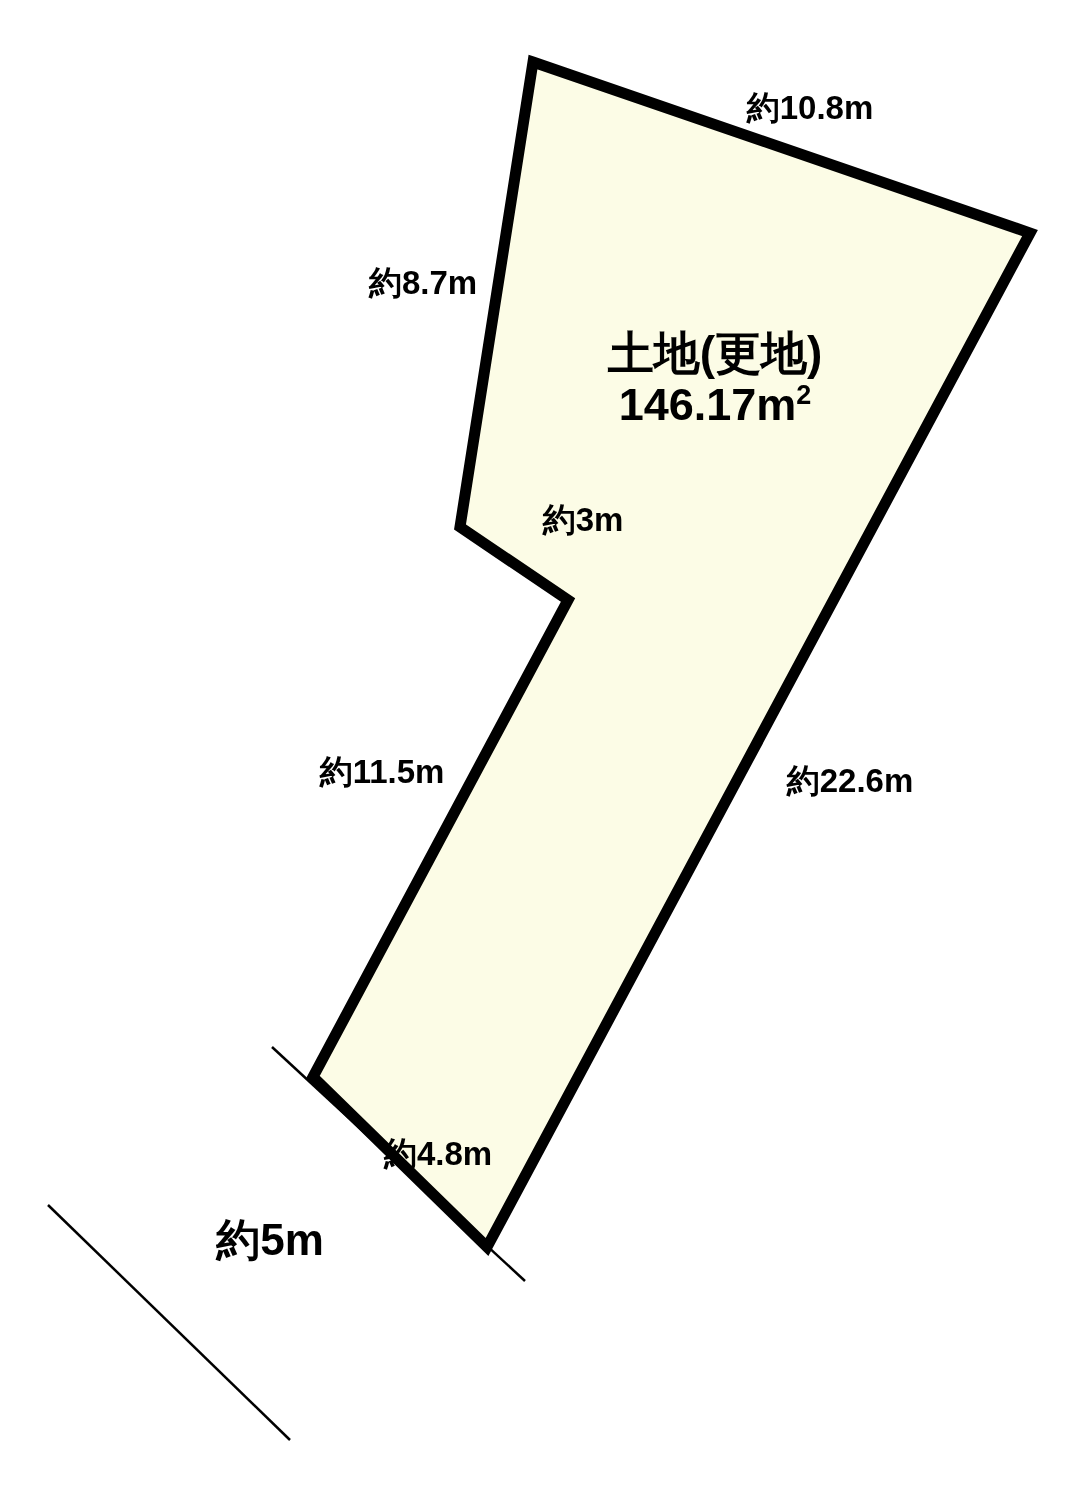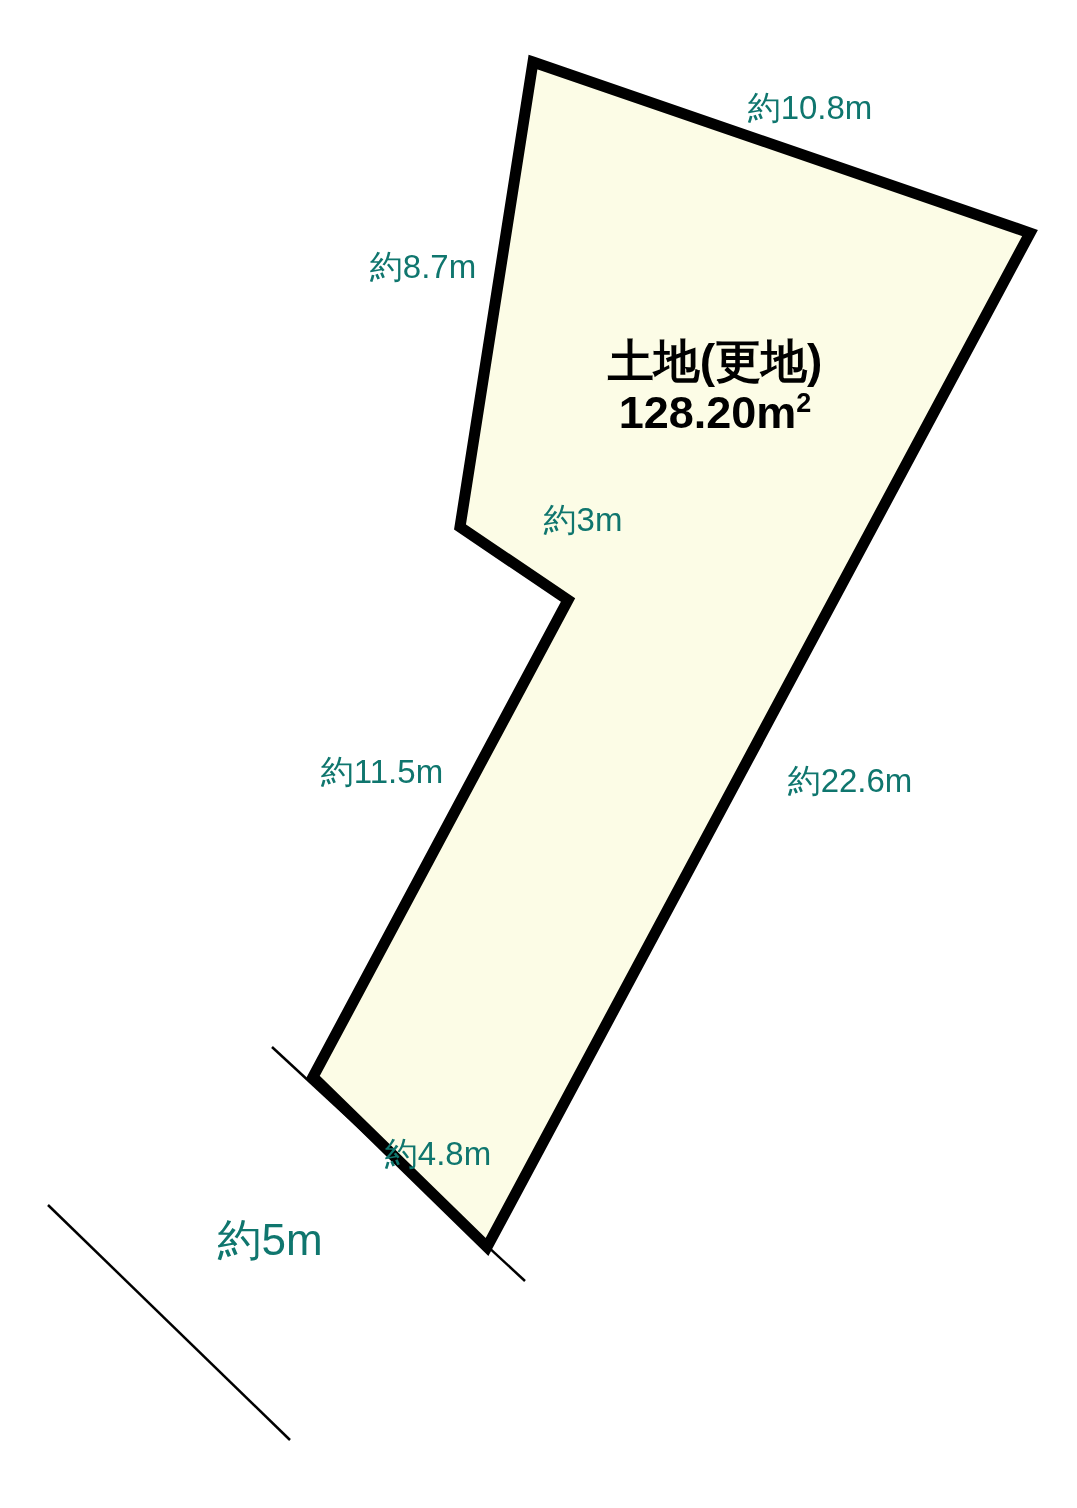--- a/index.html
+++ b/index.html
@@ -18,32 +18,32 @@
   }
   #plot-svg {
     position: absolute;
     left: 0;
     top: 0;
   }
   .dim-label {
     position: absolute;
     transform: translate(-50%, -50%);
     font-size: 33px;
-    font-weight: 400;
+    font-weight: 700;
     white-space: nowrap;
-    color: #0f766e;
+    color: #000000;
   }
   .road-label {
     font-size: 44px;
     text-align: right;
   }
   .parcel-text {
     position: absolute;
     left: 715px;
-    top: 336px;
+    top: 328px;
     transform: translateX(-50%);
     text-align: center;
     white-space: nowrap;
     font-weight: 600;
     line-height: 1.12;
   }
   .parcel-title {
     font-size: 46px;
   }
   .parcel-area {
@@ -64,32 +64,32 @@
 
     <line x1="272" y1="1047" x2="525" y2="1281" stroke="#000000" stroke-width="2.5"></line>
 
     <line x1="48" y1="1205" x2="290" y2="1440" stroke="#000000" stroke-width="2.5"></line>
 
     <polygon points="533,62 1030,233 487,1247 313,1077 568,600 460,527" fill="#FCFCE6" stroke="#000000" stroke-width="11" stroke-linejoin="miter"></polygon>
   </svg>
 
   <div class="dim-label" style="left:810px; top:108px;">約10.8m</div>
 
-  <div class="dim-label" style="left:423px; top:267px;">約8.7m</div>
+  <div class="dim-label" style="left:423px; top:283px;">約8.7m</div>
 
   <div class="dim-label" style="left:551px; top:520px;margin-left:32px;">約3m</div>
 
   <div class="dim-label" style="left:382px; top:772px;text-align:right;">約11.5m</div>
 
   <div class="dim-label" style="left:850px; top:781px;">約22.6m</div>
 
   <div class="dim-label" style="left:438px; top:1106px;margin-top:48px;">約4.8m</div>
 
   <div class="dim-label road-label" style="left:270px; top:1240px;">約5m</div>
 
   <div class="parcel-text">
     <div class="parcel-title">土地(更地)</div>
     <div class="parcel-area">
-      <span>128.20m</span><sup>2</sup>
+      <span>146.17m</span><sup>2</sup>
     </div>
   </div>
 
 </div>
 
 </body></html>

